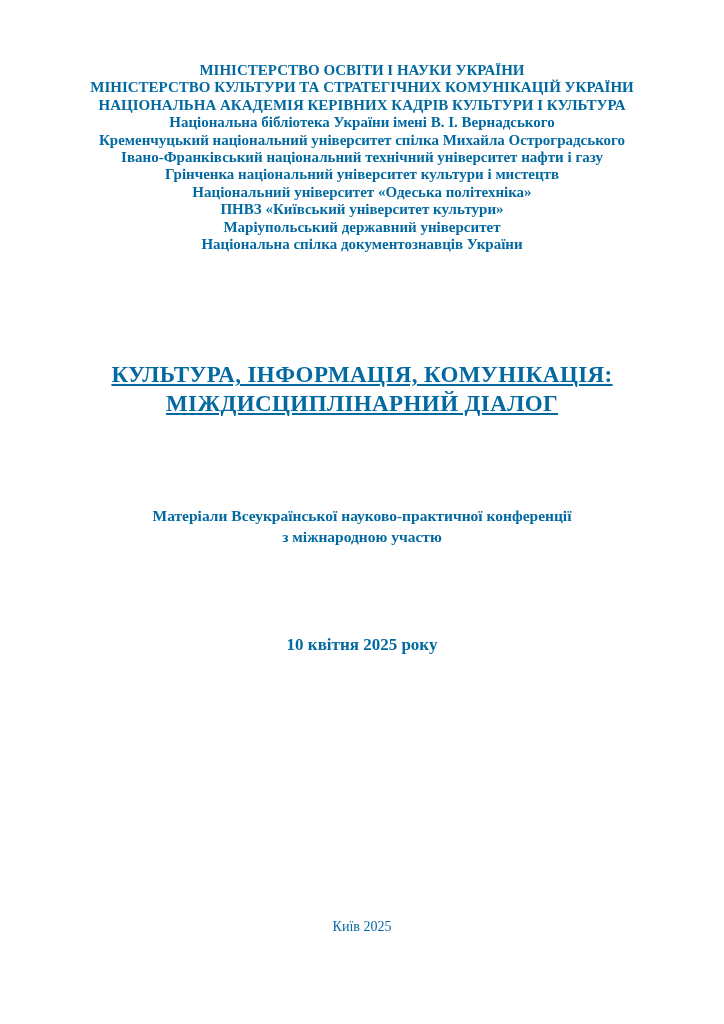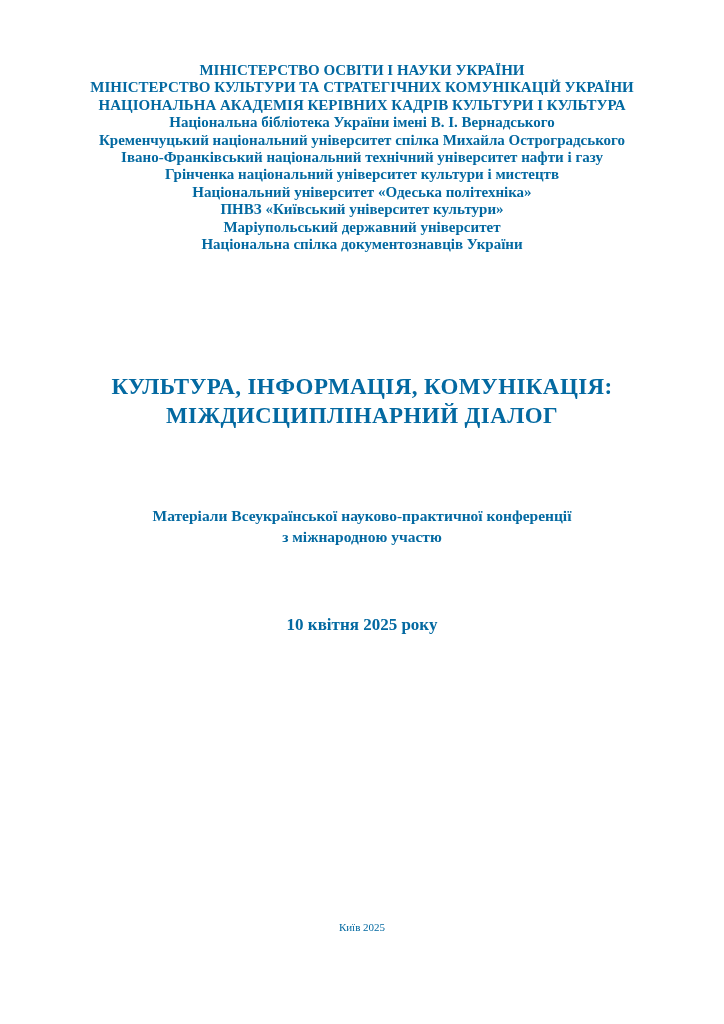--- a/index.html
+++ b/index.html
@@ -26,23 +26,24 @@
   }
   .ministry-line,
   .institution-line {
     font-weight: bold;
     font-size: 15px;
     line-height: 17.4px;
     white-space: nowrap;
   }
   .title-block {
     position: absolute;
-    top: 372px;
+    top: 360px;
     left: 0;
     width: 100%;
+    text-decoration: underline;
   }
   .title-line {
     font-weight: bold;
     font-size: 23px;
     line-height: 29px;
     letter-spacing: 0.4px;
     white-space: nowrap;
   }
   .subtitle-block {
     position: absolute;
@@ -51,33 +52,33 @@
     width: 100%;
   }
   .subtitle-line {
     font-weight: bold;
     font-size: 15.5px;
     line-height: 21px;
     white-space: nowrap;
   }
   .date-block {
     position: absolute;
-    top: 614px;
+    top: 634px;
     left: 0;
     width: 100%;
     font-weight: bold;
     font-size: 17px;
     line-height: 21px;
   }
   .footer-block {
     position: absolute;
     top: 919px;
     left: 0;
     width: 100%;
-    font-size: 11px;
+    font-size: 14px;
     line-height: 16px;
   }
 </style>
 </head>
 <body>
 
 <div class="page">
 
   <div class="header-block">
     <div class="ministry-line">МІНІСТЕРСТВО ОСВІТИ І НАУКИ УКРАЇНИ</div>

